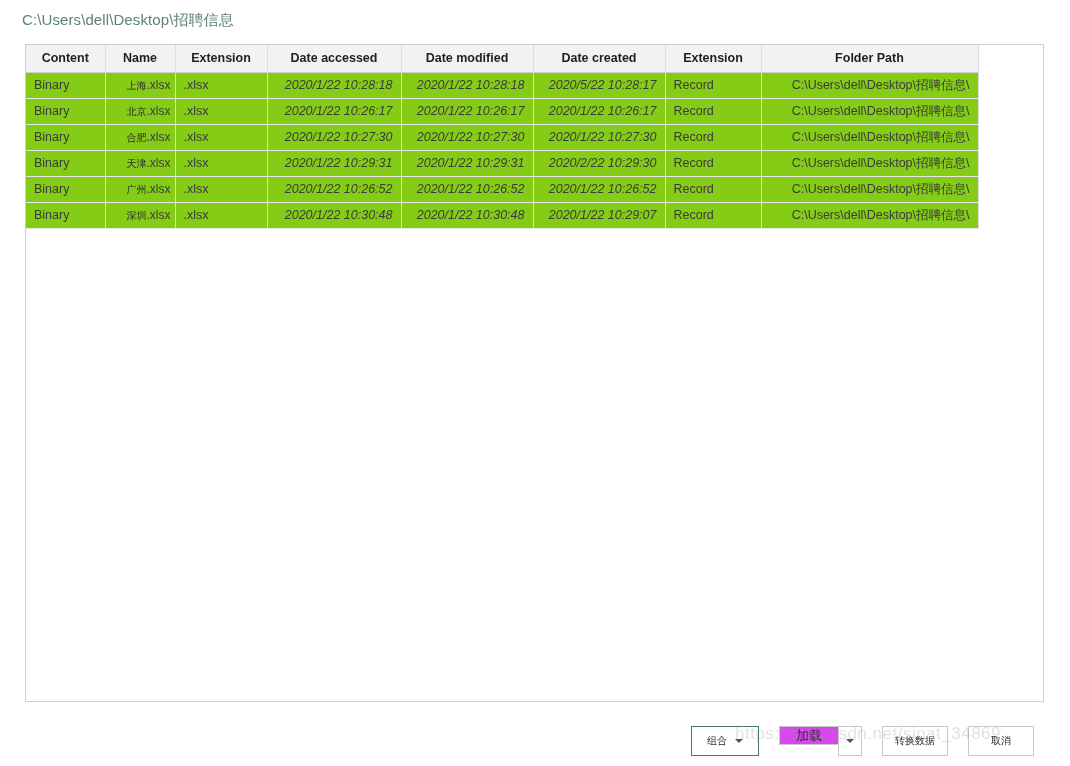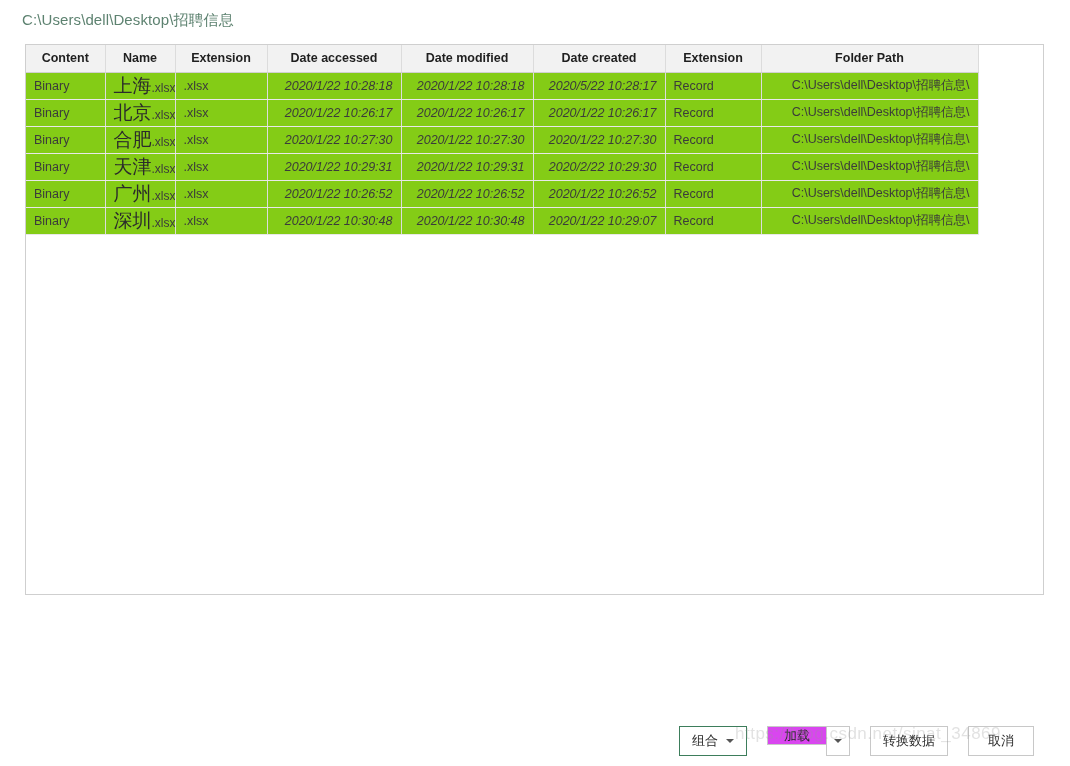--- a/index.html
+++ b/index.html
@@ -29,21 +29,21 @@
     white-space: nowrap;
     letter-spacing: 0.1px;
   }
 
   
   #preview-panel {
     position: absolute;
     left: 25px;
     top: 44px;
     width: 1019px;
-    height: 551px;
+    height: 658px;
     border: 1px solid #cfcfcf;
     background: #ffffff;
     box-sizing: border-box;
     overflow: hidden;
   }
 
   
   #preview-table {
     border-collapse: collapse;
     table-layout: fixed;
@@ -87,21 +87,21 @@
   .col-folder    { width: 217px; }
 
   
   .cell-content   { text-align: left; }
   .cell-name      { text-align: right; padding-right: 4px !important; }
   .cell-extension { text-align: left; }
   .cell-date      { text-align: right; font-style: italic; }
   .cell-attrs     { text-align: left; }
   .cell-folder    { text-align: right; }
 
-  .name-base { font-size: 19px; color: #2b2b2b; }
+  .name-base { font-size: 10px; color: #2b2b2b; }
   .name-ext  { font-size: 12px; color: #3b3b3b; }
 
   
   #footer-bar {
     position: absolute;
     left: 25px;
     top: 708px;
     width: 1019px;
     height: 58px;
   }
@@ -113,21 +113,21 @@
     align-items: center;
     gap: 20px;
   }
   .btn {
     height: 30px;
     min-width: 66px;
     border: 1px solid #c8c8c8;
     background: #ffffff;
     color: #2b2b2b;
     font-family: "Liberation Sans", sans-serif;
-    font-size: 13px;
+    font-size: 10px;
     display: flex;
     align-items: center;
     justify-content: center;
     box-sizing: border-box;
     padding: 0 12px;
     cursor: default;
     user-select: none;
   }
   .btn-primary {
     border: 1px solid #3d7d5b;

